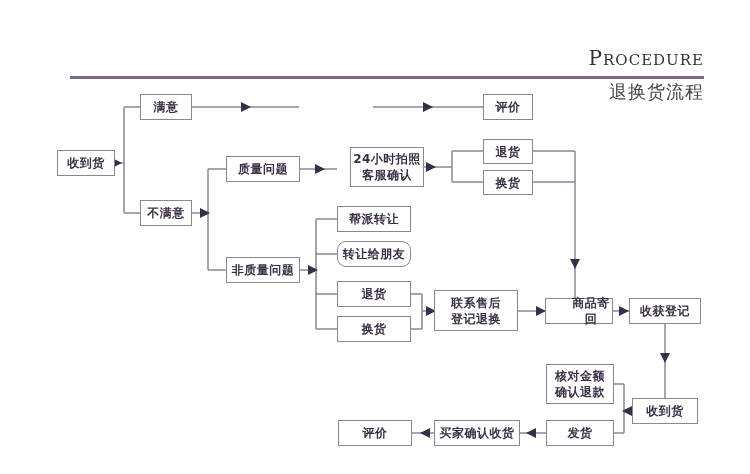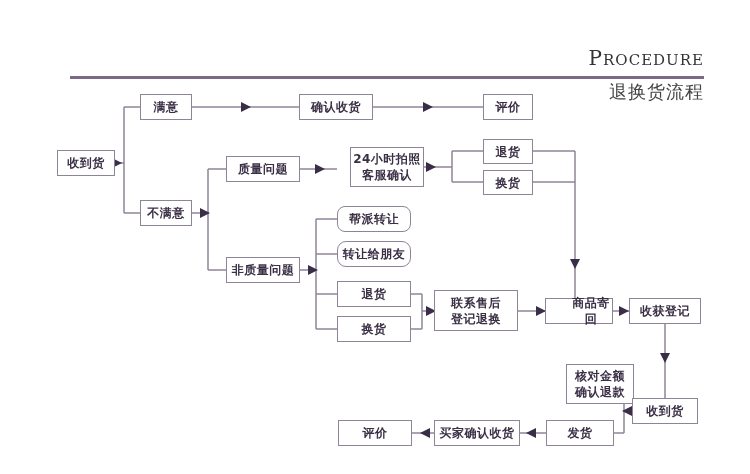--- a/index.html
+++ b/index.html
@@ -82,40 +82,39 @@
         <polygon points="660,353 670,353 665,363"></polygon>
         <polygon points="632,406 622,411 632,416"></polygon>
         <polygon points="536,428 526,433 536,438"></polygon>
         <polygon points="430,428 420,433 430,438"></polygon>
       </g>
   </svg>
 
   <div class="node" style="left:57px;top:150px;width:58px;height:26px;">收到货</div>
   <div class="node" style="left:140px;top:94px;width:52px;height:26px;">满意</div>
   <div class="node" style="left:140px;top:200px;width:52px;height:26px;">不满意</div>
-  <div class="node" style="left:299px;top:94px;width:74px;height:26px;">确认收货</div>
   <div class="node" style="left:483px;top:94px;width:50px;height:26px;">评价</div>
 
   <div class="node" style="left:226px;top:156px;width:74px;height:26px;">质量问题</div>
   <div class="node" style="left:350px;top:147px;width:74px;height:40px;white-space:pre;">24小时拍照
 客服确认</div>
   <div class="node" style="left:483px;top:139px;width:50px;height:25px;">退货</div>
   <div class="node" style="left:483px;top:170px;width:50px;height:25px;">换货</div>
 
   <div class="node" style="left:226px;top:257px;width:74px;height:26px;">非质量问题</div>
-  <div class="node" style="left:337px;top:206px;width:74px;height:26px;border-radius:8px;">帮派转让</div>
+  <div class="node" style="left:337px;top:206px;width:74px;height:26px;">帮派转让</div>
   <div class="node" style="left:337px;top:241px;width:74px;height:26px;border-radius:9px;">转让给朋友</div>
   <div class="node" style="left:337px;top:281px;width:74px;height:26px;">退货</div>
   <div class="node" style="left:337px;top:316px;width:74px;height:26px;">换货</div>
 
   <div class="node" style="left:434px;top:290px;width:84px;height:41px;white-space:pre;">联系售后
 登记退换</div>
   <div class="node" style="left:545px;top:298px;width:68px;height:26px;padding-left:24px;">商品寄回</div>
   <div class="node" style="left:629px;top:298px;width:72px;height:26px;">收获登记</div>
 
-  <div class="node" style="left:566px;top:364px;width:68px;height:40px;white-space:pre;">核对金额
+  <div class="node" style="left:546px;top:364px;width:68px;height:40px;white-space:pre;">核对金额
 确认退款</div>
   <div class="node" style="left:632px;top:398px;width:66px;height:26px;">收到货</div>
   <div class="node" style="left:546px;top:420px;width:68px;height:26px;">发货</div>
   <div class="node" style="left:434px;top:420px;width:86px;height:26px;">买家确认收货</div>
   <div class="node" style="left:338px;top:420px;width:74px;height:26px;">评价</div>
 
 </div>
 
 </body></html>

